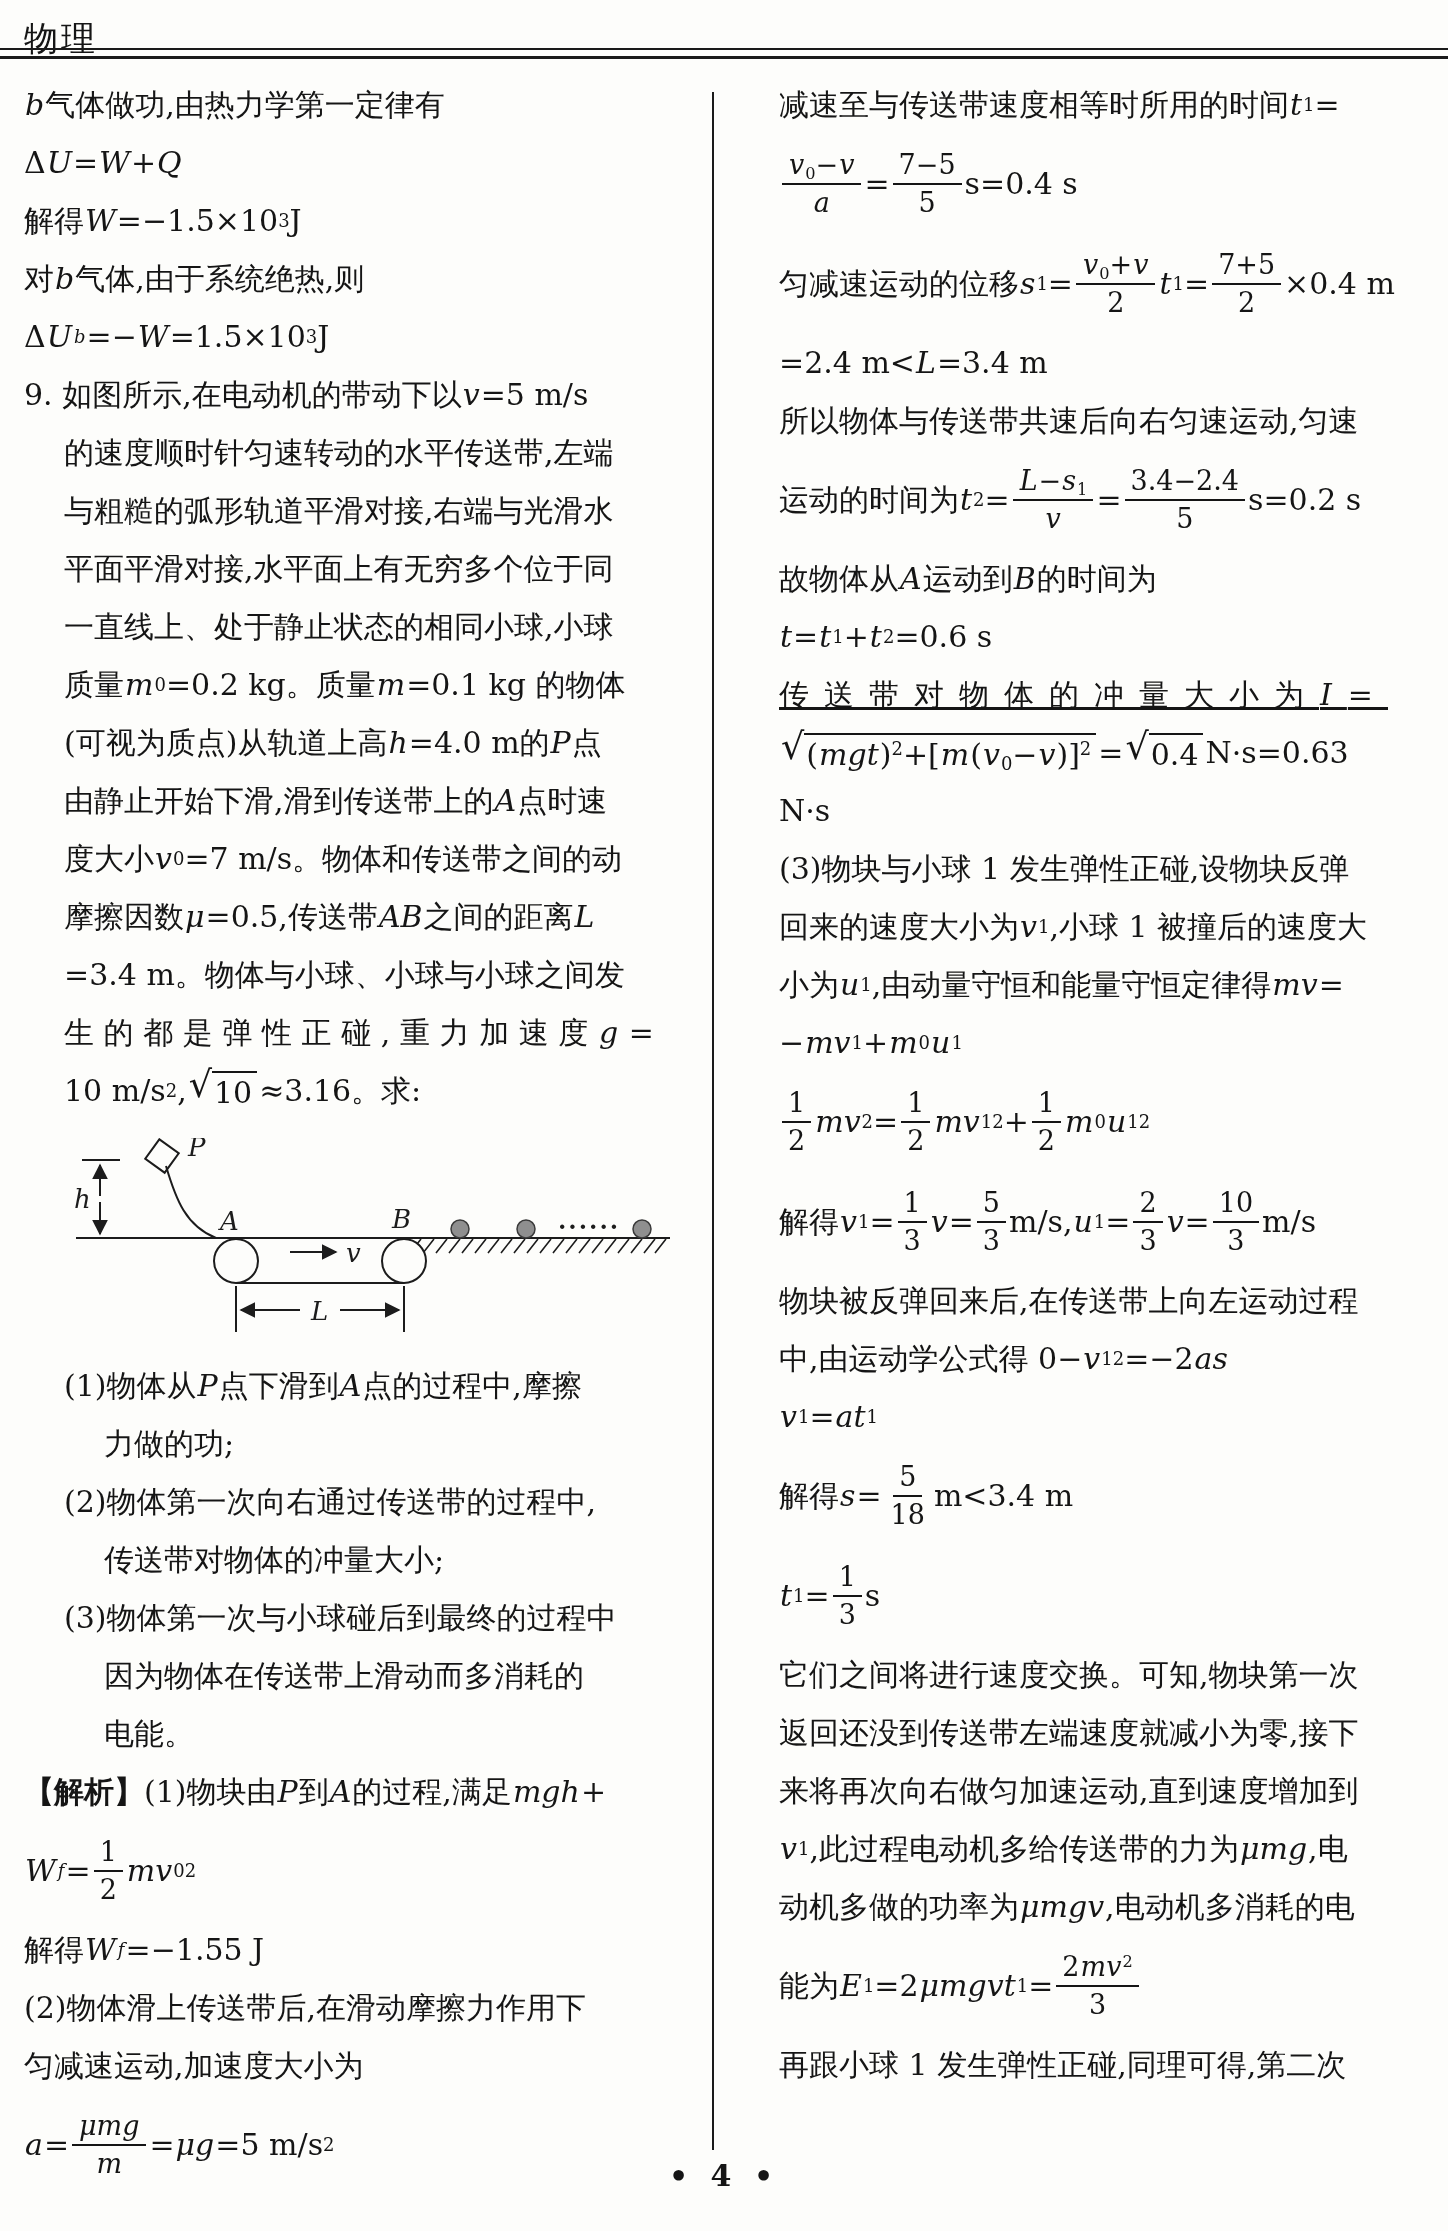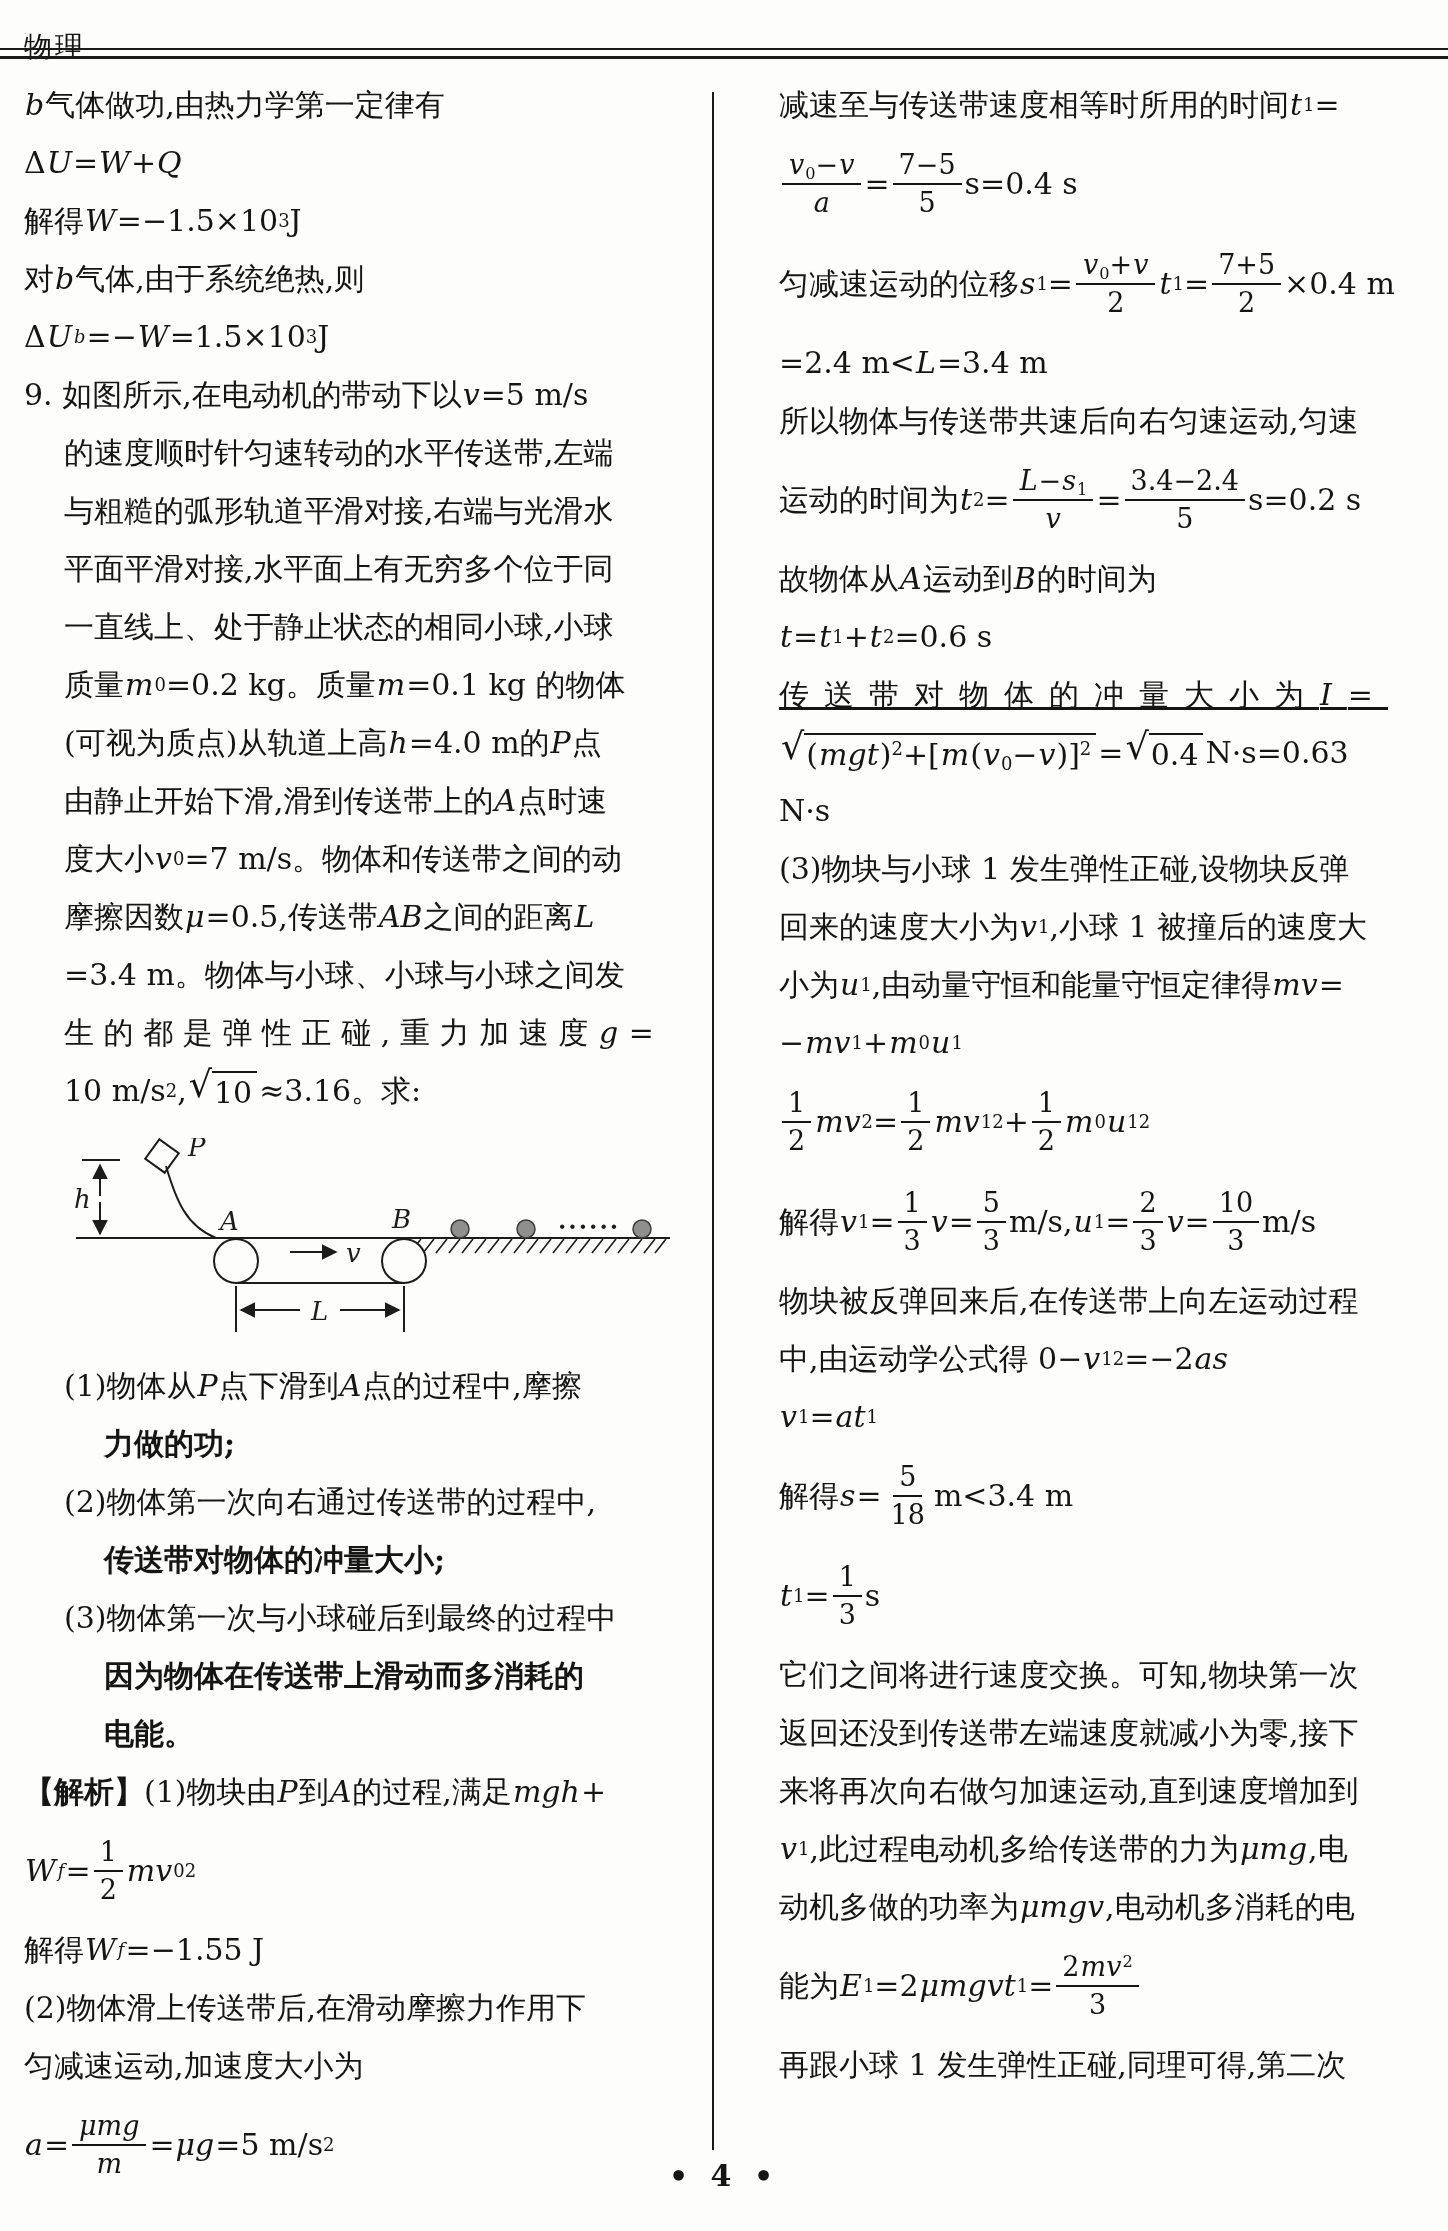--- a/index.html
+++ b/index.html
@@ -1,28 +1,28 @@
 <!DOCTYPE html>
 <html><head>
 <meta charset="utf-8">
 <style>
   html,body{margin:0;padding:0;background:#e8e8e8;}
   .page{position:relative;width:1448px;height:2231px;background:#fdfdfb;color:#151515;
         font-family:"DejaVu Serif","Liberation Serif",serif;overflow:hidden;}
-  .header{position:absolute;left:24px;top:28px;font-size:28px;letter-spacing:3px;}
+  .header{position:absolute;left:24px;top:16px;font-size:34px;letter-spacing:3px;}
   .rule{position:absolute;left:0;top:48px;width:1448px;height:6px;
         border-top:2px solid #1a1a1a;border-bottom:3px solid #1a1a1a;}
   .divider{position:absolute;left:712px;top:92px;width:2px;height:2058px;background:#1a1a1a;}
   .col{position:absolute;top:76px;}
   .col.left{left:24px;width:684px;}
   .col.right{left:744px;width:702px;margin-left:35px;}
   .line{display:flex;align-items:center;min-height:58px;font-size:30px;line-height:1.2;white-space:nowrap;}
   .tall{min-height:100px;}
   .ind1{padding-left:40px;}
-  .ind2{padding-left:80px;font-weight:bold;}
+  .ind2{padding-left:80px;}
   .spread{letter-spacing:0.32em;}
   .spread2{letter-spacing:0.5em;text-decoration:underline;}
   i{font-style:italic;padding:0 1px;}
   b{font-weight:bold;}
   sub{font-size:0.6em;line-height:0;vertical-align:-0.3em;}
   sup{font-size:0.6em;line-height:0;vertical-align:0.55em;}
   .frac{display:inline-flex;flex-direction:column;align-items:center;vertical-align:middle;
         margin:0 3px;font-size:0.9em;line-height:1.05;}
   .frac .fnum{display:block;padding:0 6px 4px;border-bottom:2px solid #151515;}
   .frac .fden{display:block;padding:4px 6px 0;}

